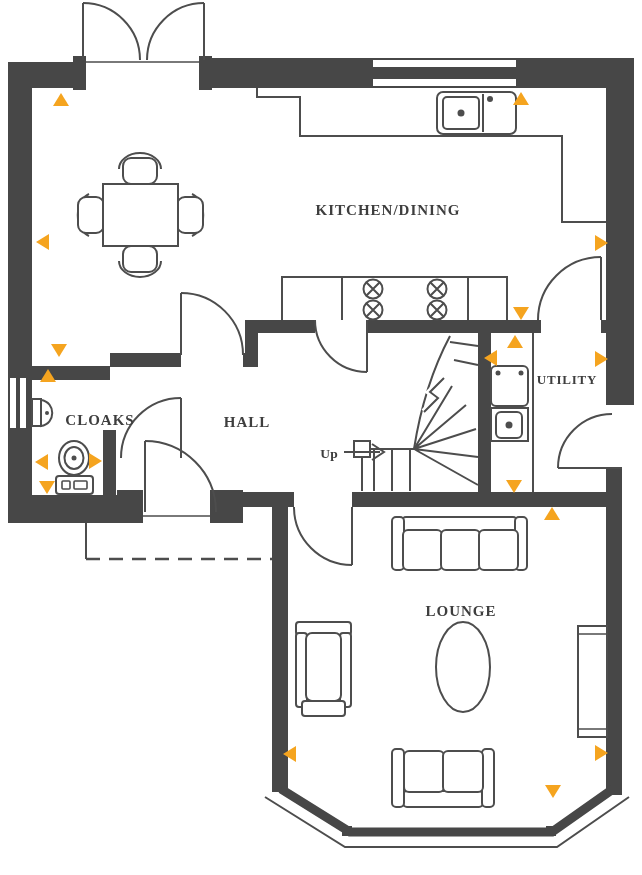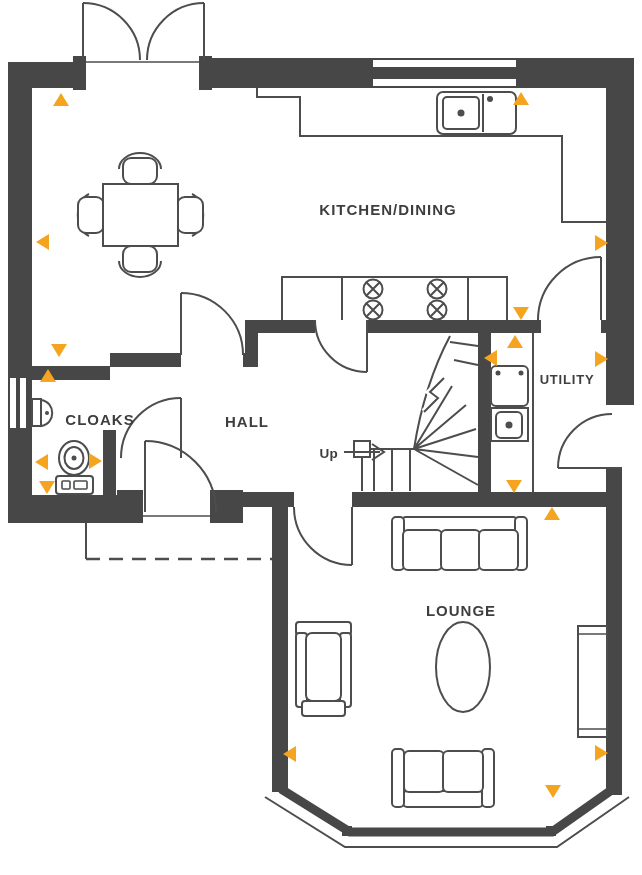--- a/index.html
+++ b/index.html
@@ -5,21 +5,21 @@
   :root{
     --wall:#474747;
     --line:#4d4d4d;
     --marker:#F5A41F;
     --text:#3e3e3e;
     --bg:#ffffff;
   }
   html,body{margin:0;padding:0;background:var(--bg);}
   .plan-wrap{
     width:642px;height:875px;position:relative;background:var(--bg);
-    font-family:Liberation Sans, sans-serif;
+    font-family:Liberation Serif, serif;
   }
   svg{display:block;}
   .wall{fill:var(--wall);stroke:none;}
   .ln{fill:none;stroke:var(--line);stroke-width:2;}
   .ln15{fill:none;stroke:var(--line);stroke-width:1.6;}
   .fw{fill:var(--bg);stroke:var(--line);stroke-width:2;}
   .dot{fill:var(--line);stroke:none;}
   .whiteband{fill:var(--bg);stroke:none;}
   .bay-inner{fill:none;stroke:var(--wall);stroke-width:9;}
   .bay-outer{fill:none;stroke:var(--line);stroke-width:2;}

